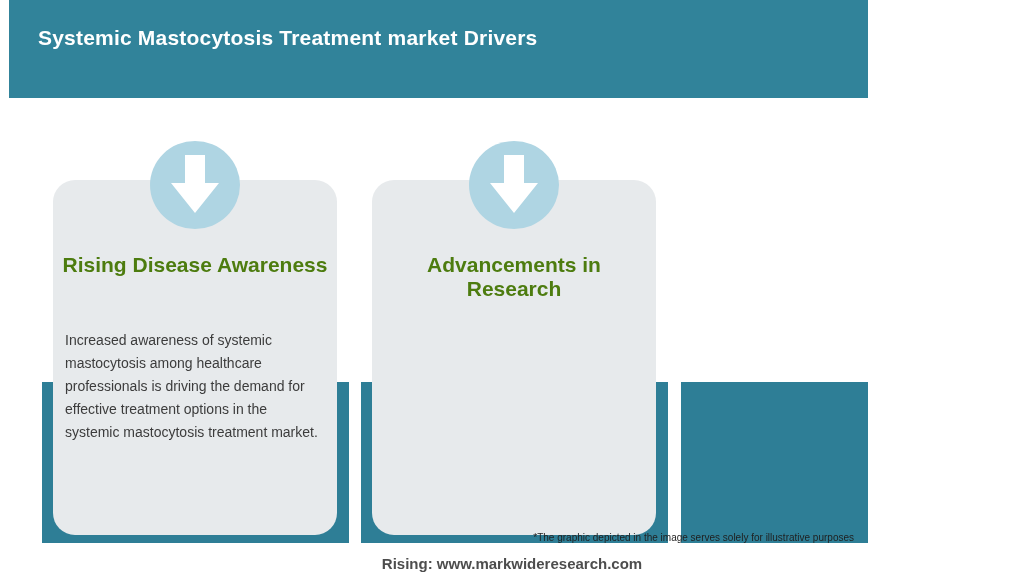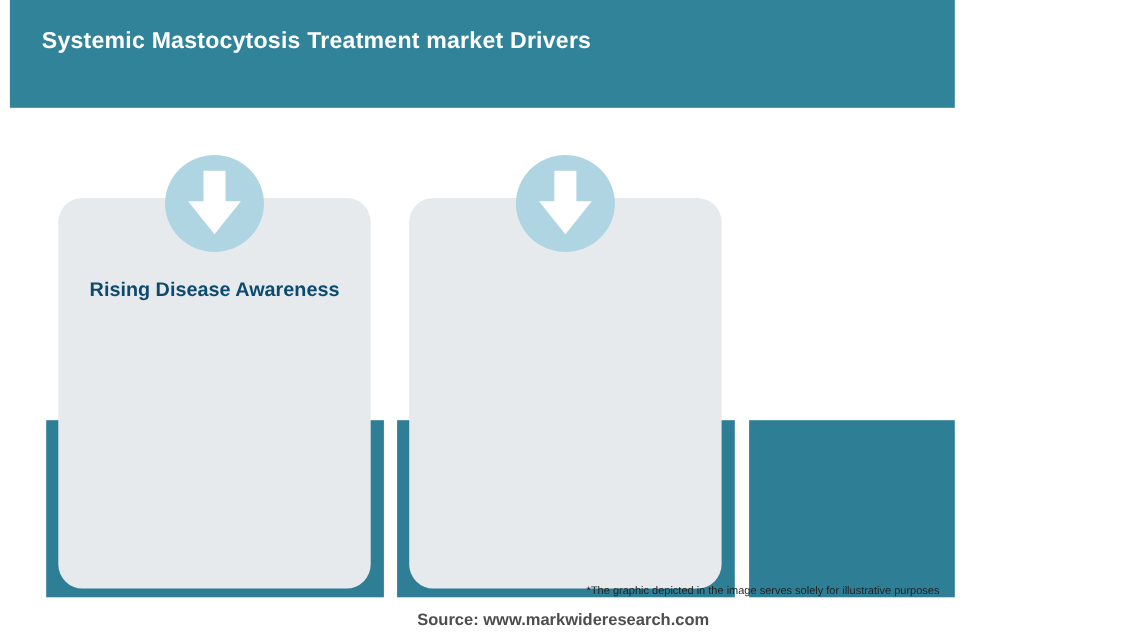--- a/index.html
+++ b/index.html
@@ -20,21 +20,21 @@
 
   
   .card{position:absolute;top:180px;width:284px;height:355px;background:#E7EAEC;border-radius:22px;}
   .card-1{left:53px;} .card-2{left:372px;} .card-3{left:692px;}
 
   .circle{position:absolute;top:-39px;left:50%;transform:translateX(-50%);
           width:90px;height:88px;border-radius:50%;background:#AFD5E3;
           display:flex;align-items:center;justify-content:center;}
   .circle svg{display:block;margin-top:2px;}
 
-  .card h3{margin:73px 8px 0 8px;text-align:center;font-size:18px;font-weight:bold;color:#0c4a6e;}
+  .card h3{margin:73px 8px 0 8px;text-align:center;font-size:21px;font-weight:bold;color:#4d7c0f;}
   .card p{margin:52px 14px 0 12px;font-size:14px;line-height:23px;color:#3c3c3c;}
 
   
   .footer-source{position:absolute;left:0;top:555px;width:1024px;text-align:center;
                  font-size:15px;font-weight:bold;color:#4d4d4d;}
   .footer-disclaimer{position:absolute;right:14px;top:532px;font-size:10px;color:#1f1f1f;}
 </style>
 </head>
 <body>
 
@@ -53,27 +53,29 @@
   <div class="frame frame-2"></div>
   <div class="frame frame-3"></div>
 
   <div class="card card-1">
     <div class="circle">
       <svg width="52" height="62" viewBox="0 0 52 62" aria-hidden="true">
         <polygon points="16,0 36,0 36,28 50,28 26,58 2,28 16,28" fill="#ffffff"></polygon>
       </svg>
     </div>
     <h3>Rising Disease Awareness</h3>
+    <p>Increased awareness of systemic mastocytosis among healthcare professionals is driving the demand for effective treatment options in the systemic mastocytosis treatment market.</p>
   </div>
 
   <div class="card card-2">
     <div class="circle">
       <svg width="52" height="62" viewBox="0 0 52 62" aria-hidden="true">
         <polygon points="16,0 36,0 36,28 50,28 26,58 2,28 16,28" fill="#ffffff"></polygon>
       </svg>
     </div>
+    <h3>Advancements in Research</h3>
   </div>
 
 
-  <div class="footer-source">Source: www.markwideresearch.com</div>
+  <div class="footer-source">Rising: www.markwideresearch.com</div>
   <div class="footer-disclaimer">*The graphic depicted in the image serves solely for illustrative purposes</div>
 
 </div>
 
 </body></html>

